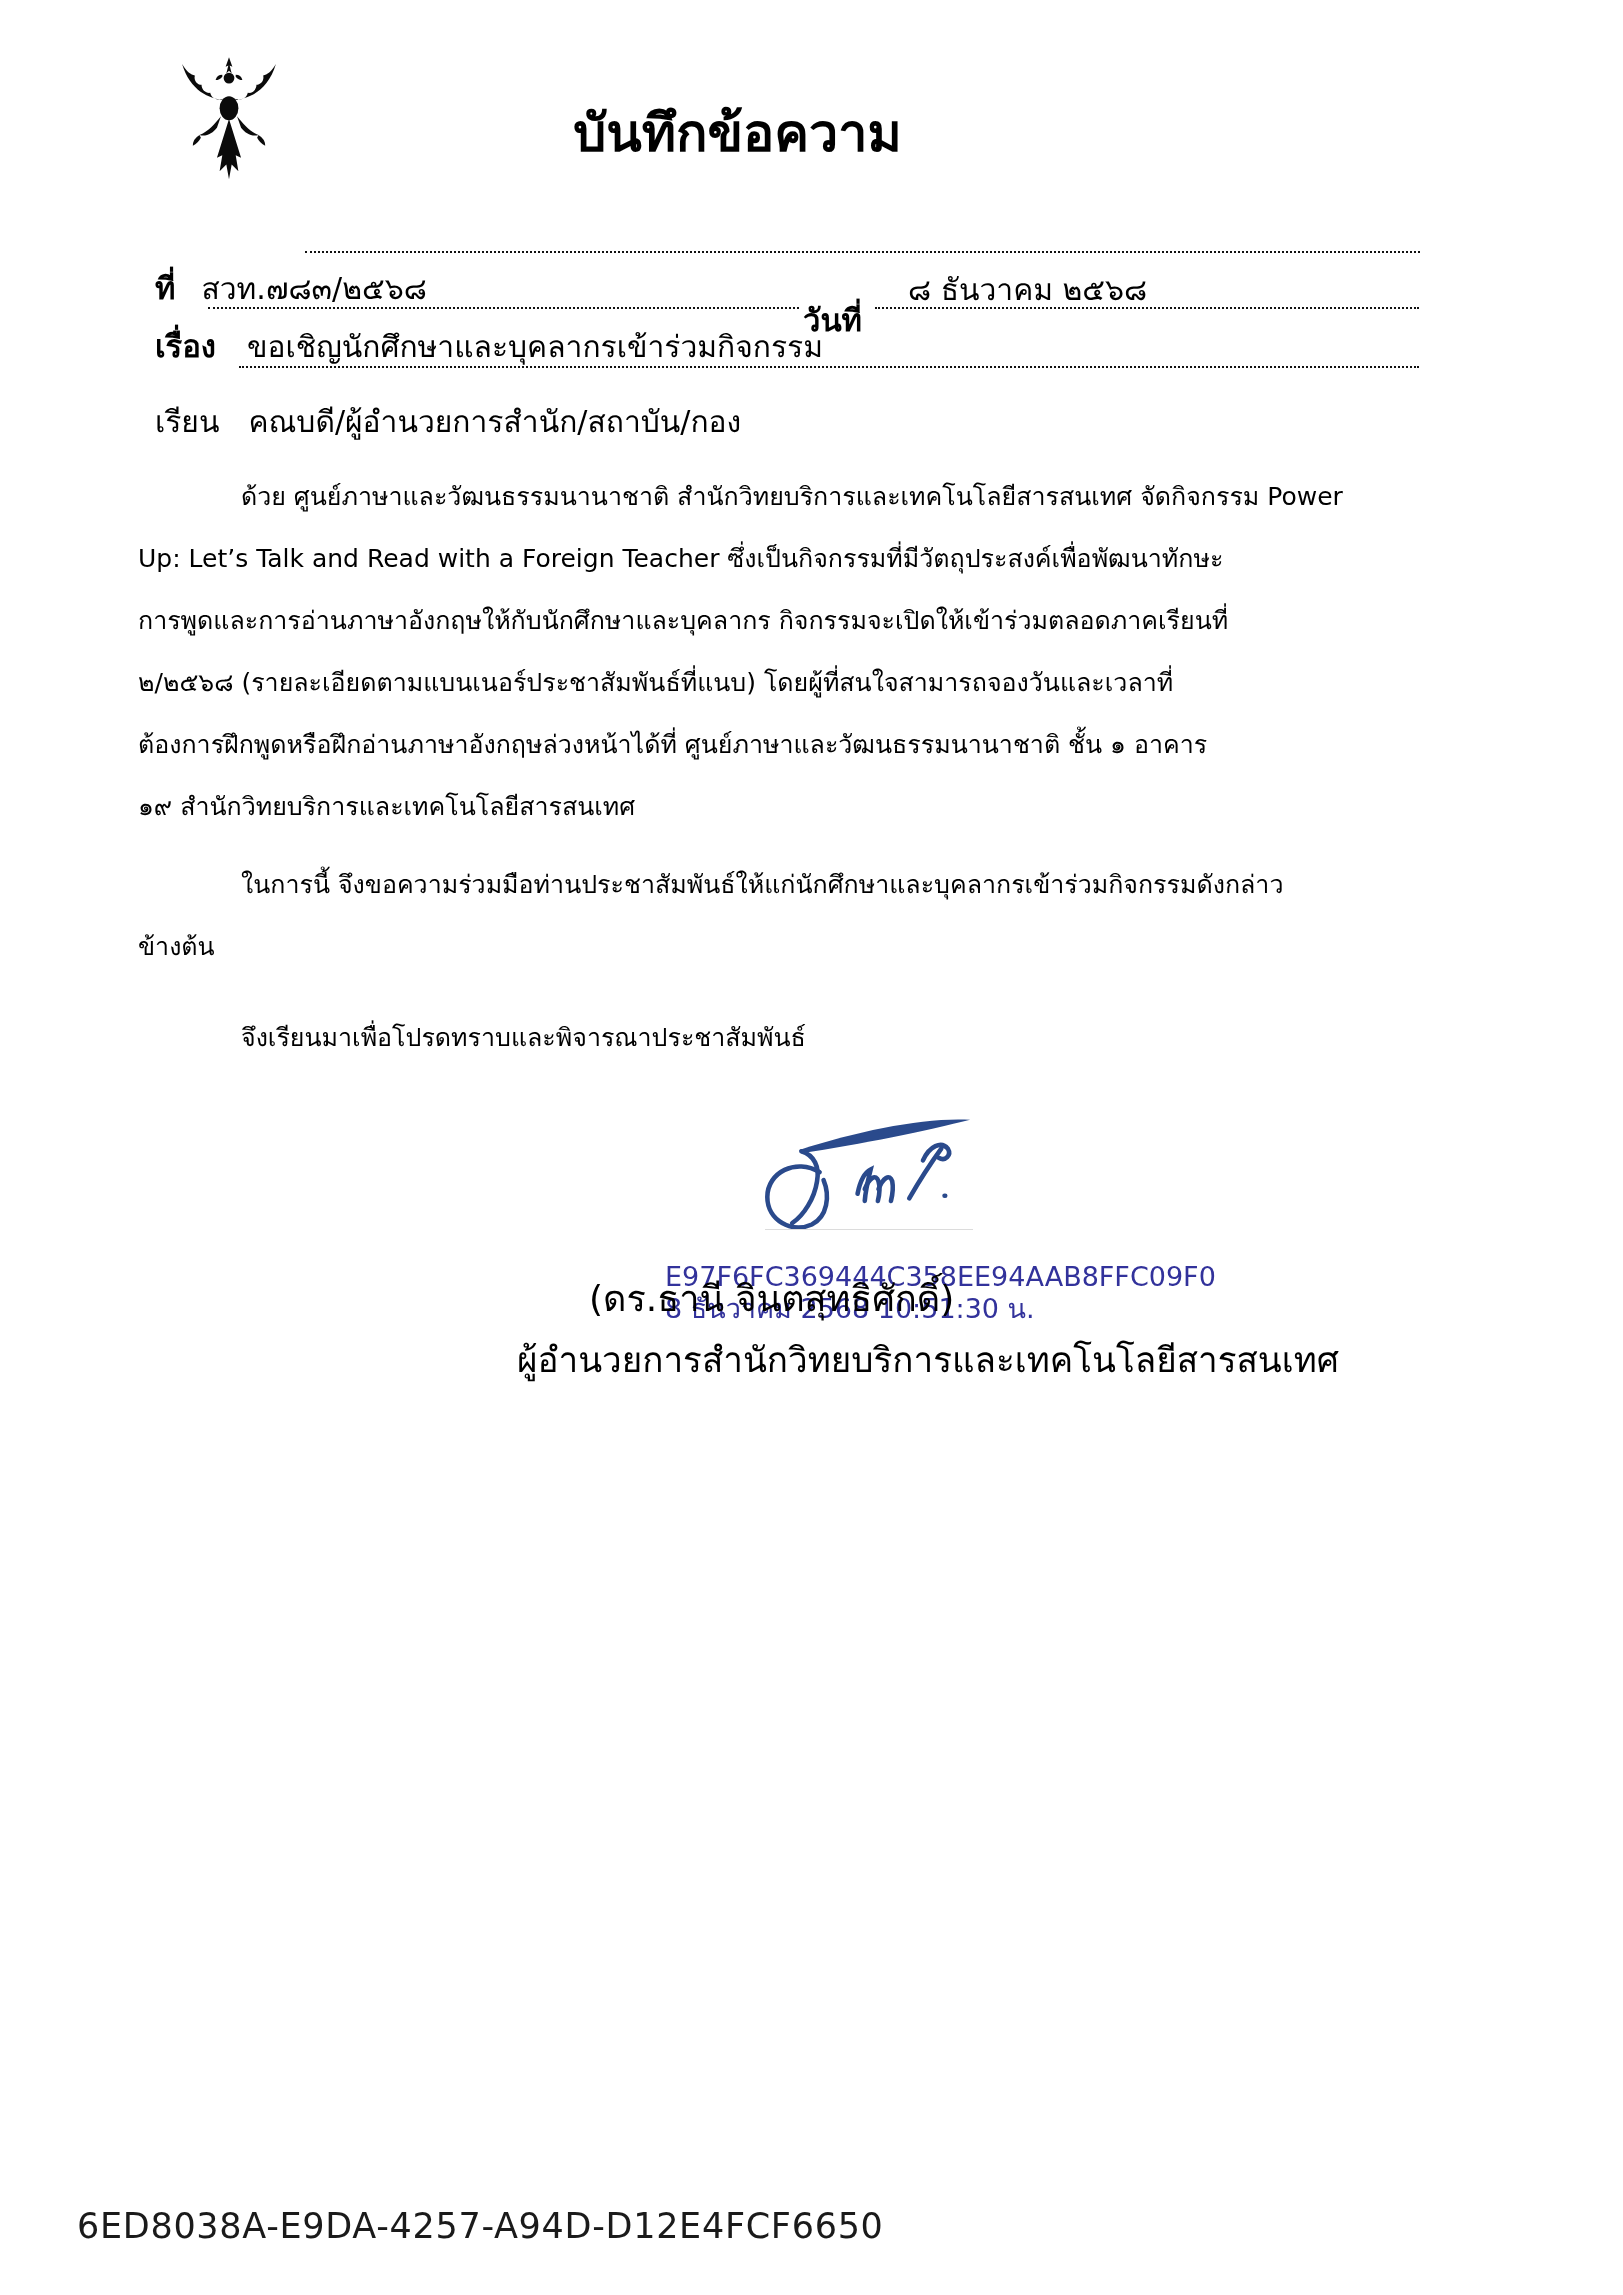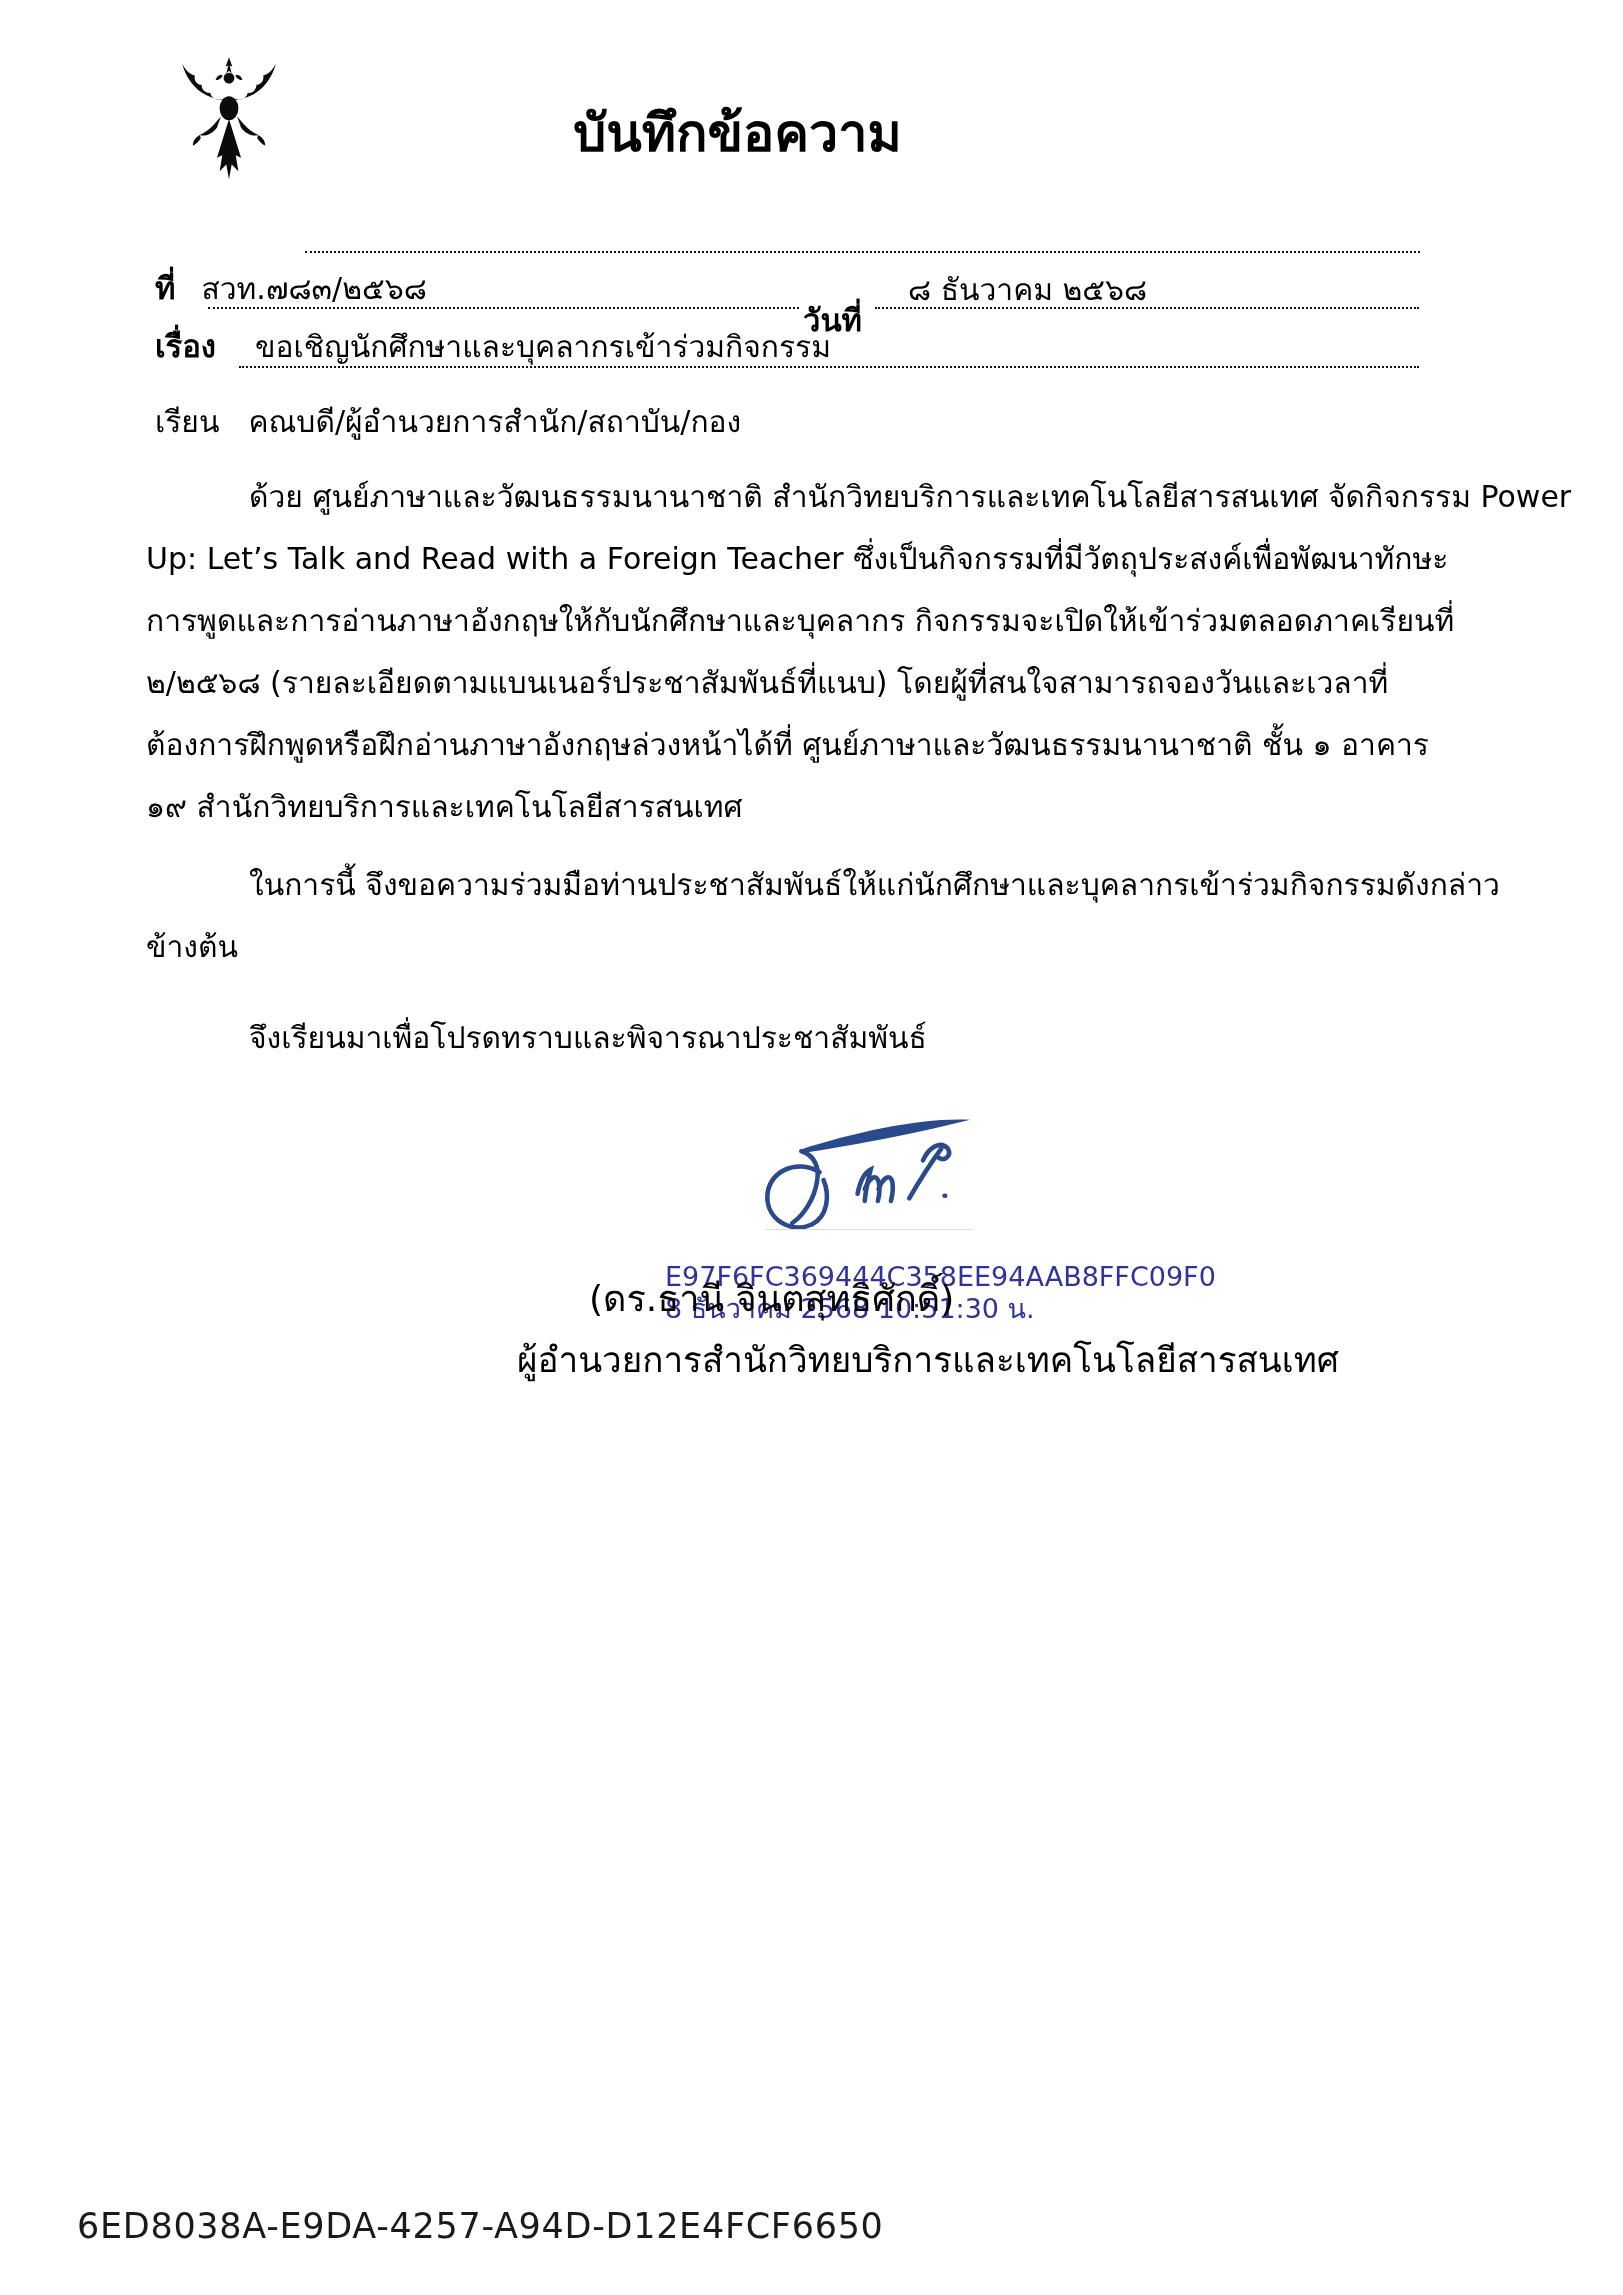--- a/index.html
+++ b/index.html
@@ -20,30 +20,30 @@
   
   .hlabel{font-weight:bold;font-size:31px;white-space:nowrap;}
   .hvalue{font-size:30px;white-space:pre;}
   .row-agency{left:155px;top:211px;}
   .row-agency .hvalue{margin-left:23.6px;}
   .row-no{left:155px;top:263px;}
   .row-no .hvalue{margin-left:26px;}
   .lab-date{left:803px;top:263px;margin-top:32px;}
   .val-date{left:908px;top:266px;}
   .row-subject{left:155px;top:321px;}
-  .row-subject .hvalue{margin-left:39px;}
+  .row-subject .hvalue{margin-left:31px;}
   .row-to{left:155px;top:398px;font-size:30px;}
   .row-to .to-value{margin-left:29px;white-space:pre;}
   .dotline{height:0;border-bottom:2.6px dotted #111;}
   .dot-agency{left:305px;top:251px;width:1115px;}
   .dot-no{left:208px;top:307px;width:591px;}
   .dot-date{left:875px;top:307px;width:544px;}
   .dot-subject{left:239px;top:366px;width:1180px;}
   
-  .para{left:146px;width:1328px;font-size:30px;}
+  .para{left:138px;width:1328px;font-size:25px;}
   .para .line{line-height:62px;white-space:nowrap;}
   .para .indent{padding-left:103px;}
   .para1{top:466px;}
   .para2{top:854px;}
   .para3{top:1007px;}
   
   .signature{left:762px;top:1112px;width:216px;height:121px;}
   .sig-underline{left:765px;top:1229px;width:208px;height:1.3px;background:#dcdcdc;}
   .stamp{left:665px;top:1261px;color:#32329b;font-size:27px;line-height:32px;white-space:nowrap;}
   .signer-name{left:589px;top:1270px;width:654px;font-size:36px;white-space:nowrap;}

